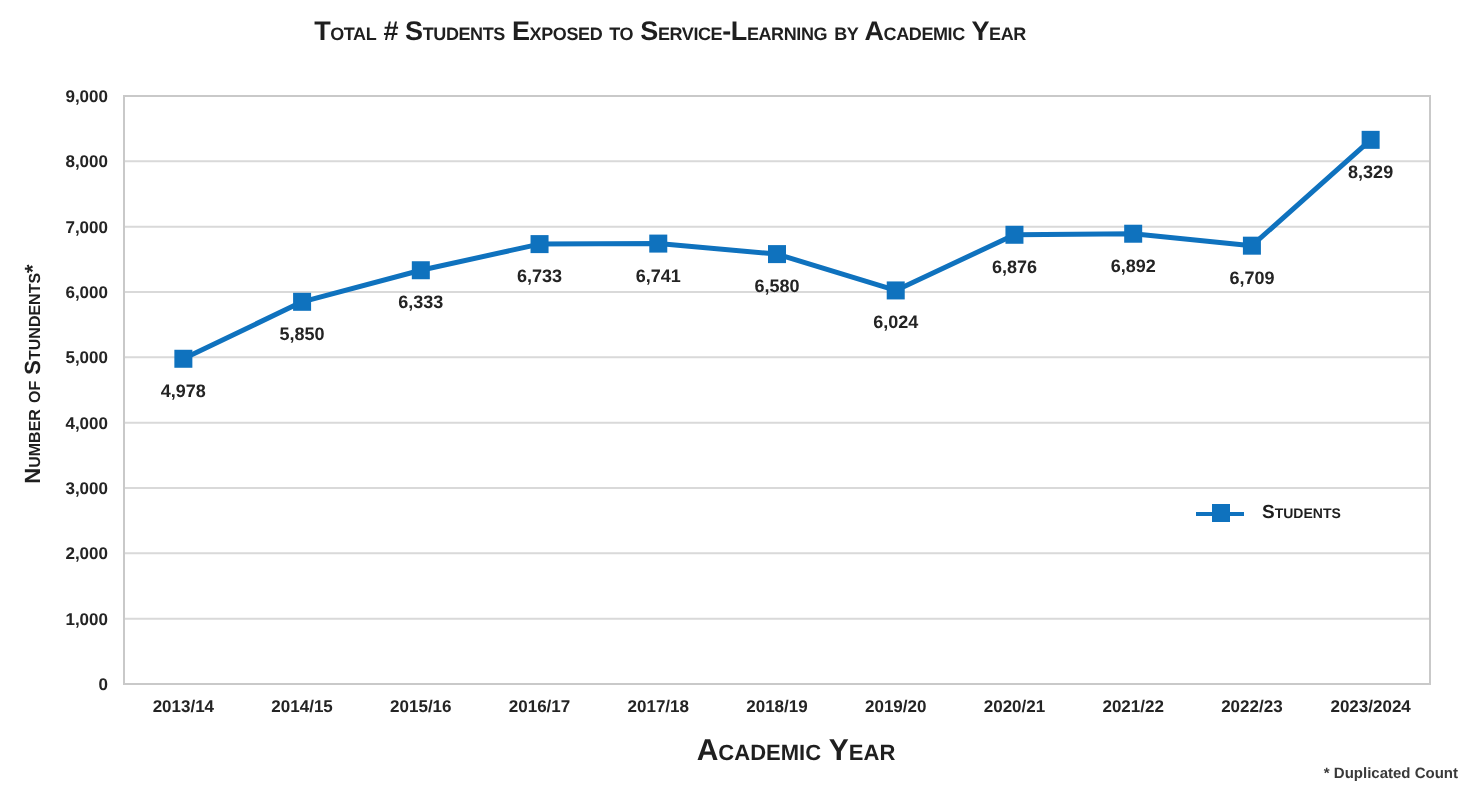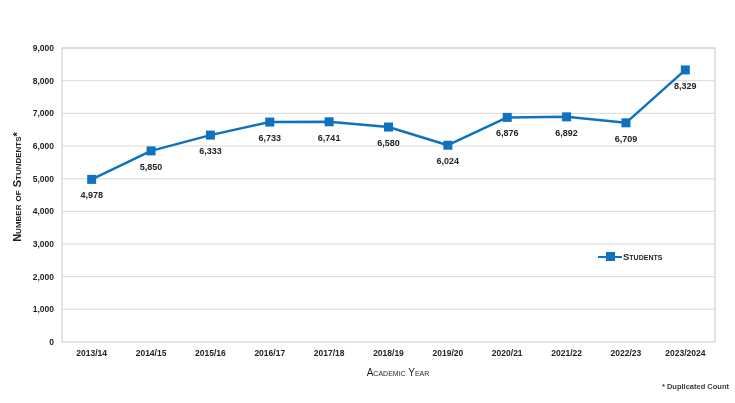--- a/index.html
+++ b/index.html
@@ -13,21 +13,21 @@
     font-variant:small-caps; color:#1f1f1f; white-space:nowrap;
   }
   .y-axis-title {
     position:absolute; top:187px; left:17px;
     transform:translate(-50%,-50%) rotate(-90deg);
     font-size:11px; font-weight:700; font-variant:small-caps;
     color:#1f1f1f; white-space:nowrap;
   }
   .x-axis-title {
     position:absolute; top:367px; left:398px; transform:translateX(-50%);
-    font-size:10px; font-weight:400; font-variant:small-caps;
+    font-size:15px; font-weight:700; font-variant:small-caps;
     color:#1f1f1f; white-space:nowrap;
   }
   .footnote {
     position:absolute; top:382px; right:6px;
     font-size:7.5px; color:#3a3a3a; white-space:nowrap;font-weight:bold;
   }
   .legend {
     position:absolute; top:250px; left:597px; height:13px;
     display:flex; align-items:center; background:#ffffff; padding:0 1px;
   }
@@ -35,34 +35,35 @@
   .legend-line {
     position:absolute; left:0; right:0; top:3.5px; height:2.5px;
     background:var(--series-color);
   }
   .legend-square {
     position:absolute; left:7.5px; top:0; width:9px; height:9px;
     background:var(--series-color);
   }
   .legend-label {
     font-size:9.5px; font-weight:700; font-variant:small-caps;
-    color:#1f1f1f; margin-left:1px; white-space:nowrap;
+    color:#1f1f1f; margin-left:9px; white-space:nowrap;
   }
   svg.plot { position:absolute; top:0; left:0; }
   svg.plot text {
     font-family:"Liberation Sans", sans-serif; font-weight:700; fill:#242424;
   }
   svg.plot text.ytick, svg.plot text.xtick { font-size:8.5px; }
   svg.plot text.dlabel { font-size:9px; }
 </style>
 </head>
 <body>
 
 <div class="chart">
 
+  <div class="chart-title">Total # Students Exposed to Service-Learning by Academic Year</div>
 
   <div class="y-axis-title">Number of Stundents*</div>
 
   <svg id="chart-svg" class="plot" width="735" height="403" viewBox="0 0 735 403">
       <line x1="62" y1="309.3333333333333" x2="715" y2="309.3333333333333" stroke="#D9D9D9" stroke-width="1"></line>
       <line x1="62" y1="276.6666666666667" x2="715" y2="276.6666666666667" stroke="#D9D9D9" stroke-width="1"></line>
       <line x1="62" y1="244" x2="715" y2="244" stroke="#D9D9D9" stroke-width="1"></line>
       <line x1="62" y1="211.33333333333334" x2="715" y2="211.33333333333334" stroke="#D9D9D9" stroke-width="1"></line>
       <line x1="62" y1="178.66666666666666" x2="715" y2="178.66666666666666" stroke="#D9D9D9" stroke-width="1"></line>
       <line x1="62" y1="146" x2="715" y2="146" stroke="#D9D9D9" stroke-width="1"></line>

